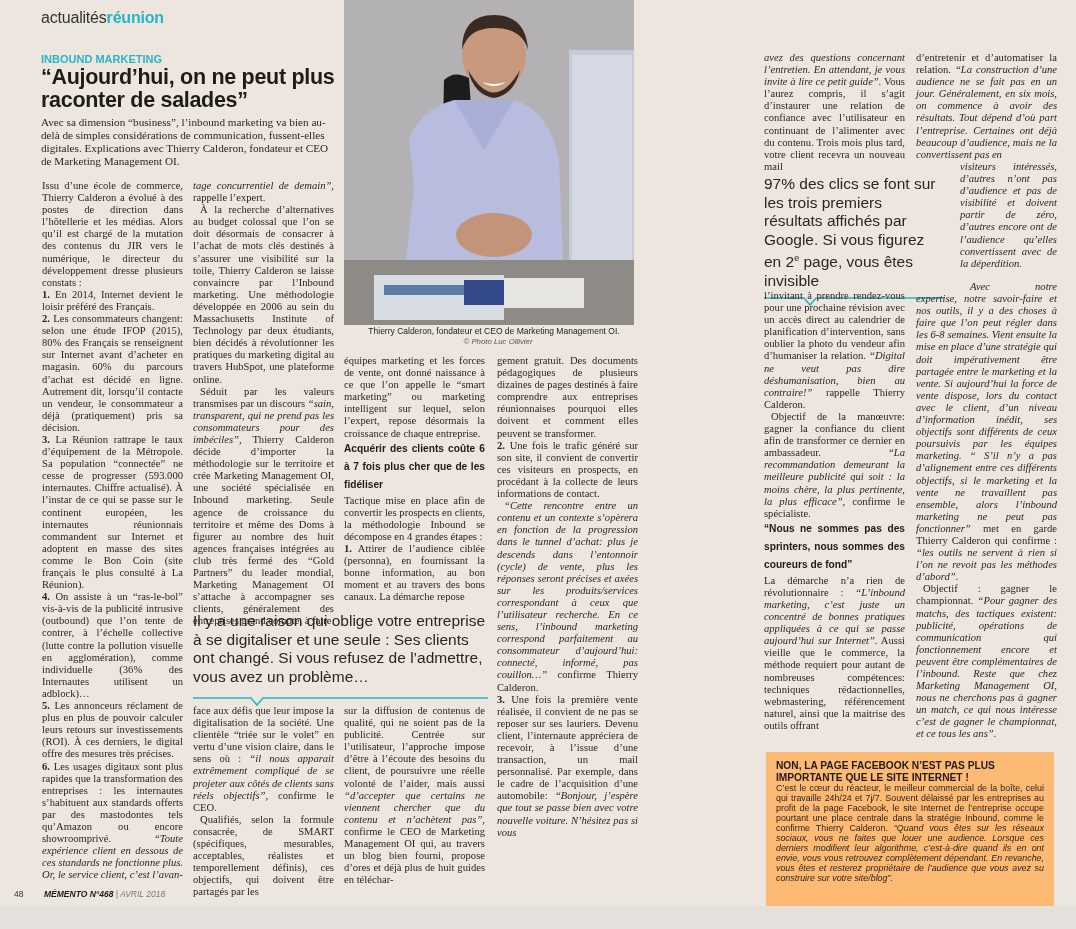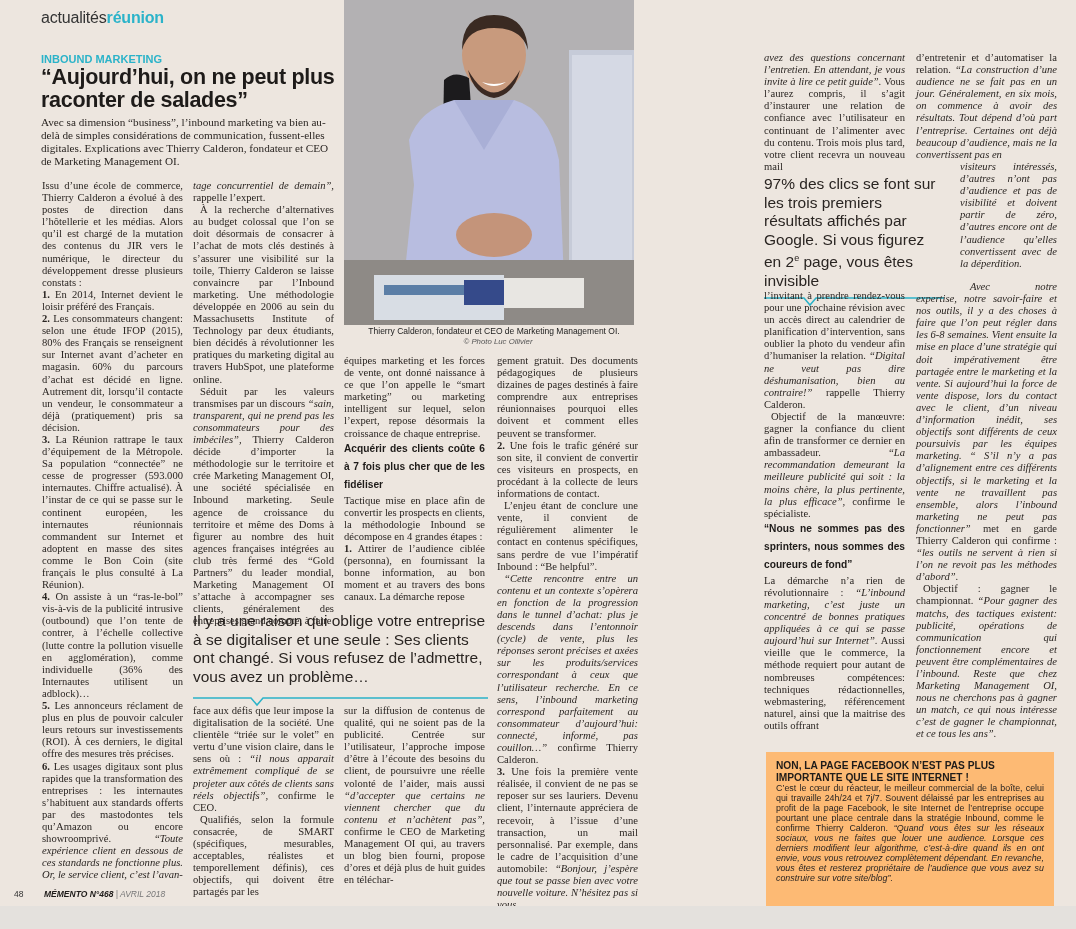--- a/index.html
+++ b/index.html
@@ -88,21 +88,20 @@
 <div class="abs col" style="left:344px; top:355px; width:141px;">
   <p>équipes marketing et les forces de vente, ont donné naissance à ce que l’on appelle le “smart marketing” ou marketing intelligent sur lequel, selon l’expert, repose désormais la croissance de chaque entreprise.</p>
   <div class="subhead">Acquérir des clients coûte 6 à 7 fois plus cher que de les fidéliser</div>
   <p>Tactique mise en place afin de convertir les prospects en clients, la méthodologie Inbound se décompose en 4 grandes étapes :</p>
   <p><b>1.</b><span> Attirer de l’audience ciblée (personna), en fournissant la bonne information, au bon moment et au travers des bons canaux. La démarche repose</span></p>
 </div>
 
 <div class="abs col" style="left:497px; top:355px; width:141px;">
   <p>gement gratuit. Des documents pédagogiques de plusieurs dizaines de pages destinés à faire comprendre aux entreprises réunionnaises pourquoi elles doivent et comment elles peuvent se transformer.</p>
   <p><b>2.</b><span> Une fois le trafic généré sur son site, il convient de convertir ces visiteurs en prospects, en procédant à la collecte de leurs informations de contact.</span></p>
-  <p class="ind">L’enjeu étant de conclure une vente, il convient de régulièrement alimenter le contact en contenus spécifiques, sans perdre de vue l’impératif Inbound : “Be helpful”.</p>
   <p class="ind"><i>“Cette rencontre entre un contenu et un contexte s’opèrera en fonction de la progression dans le tunnel d’achat: plus je descends dans l’entonnoir (cycle) de vente, plus les réponses seront précises et axées sur les produits/services correspondant à ceux que l’utilisateur recherche. En ce sens, l’inbound marketing correspond parfaitement au consommateur d’aujourd’hui: connecté, informé, pas couillon…”</i><span> confirme Thierry Calderon.</span></p>
   <p><b>3.</b><span> Une fois la première vente réalisée, il convient de ne pas se reposer sur ses lauriers. Devenu client, l’internaute appréciera de recevoir, à l’issue d’une transaction, un mail personnalisé. Par exemple, dans le cadre de l’acquisition d’une automobile: </span><i>“Bonjour, j’espère que tout se passe bien avec votre nouvelle voiture. N’hésitez pas si vous</i></p>
 </div>
 
 <div class="abs" style="left:193px; top:612px; width:295px;">
   <div class="pull">Il y a une raison qui oblige votre entreprise à se digitaliser et une seule : Ses clients ont changé. Si vous refusez de l’admettre, vous avez un problème…</div>
   <div class="pull-line" style="margin-top:10px;">
     <svg width="295" height="12">
         <path d="M0 2 L58 2 L64 9 L70 2 L295 2" fill="none" stroke="#2bb3c9" stroke-width="1.5"></path>
       </svg>

